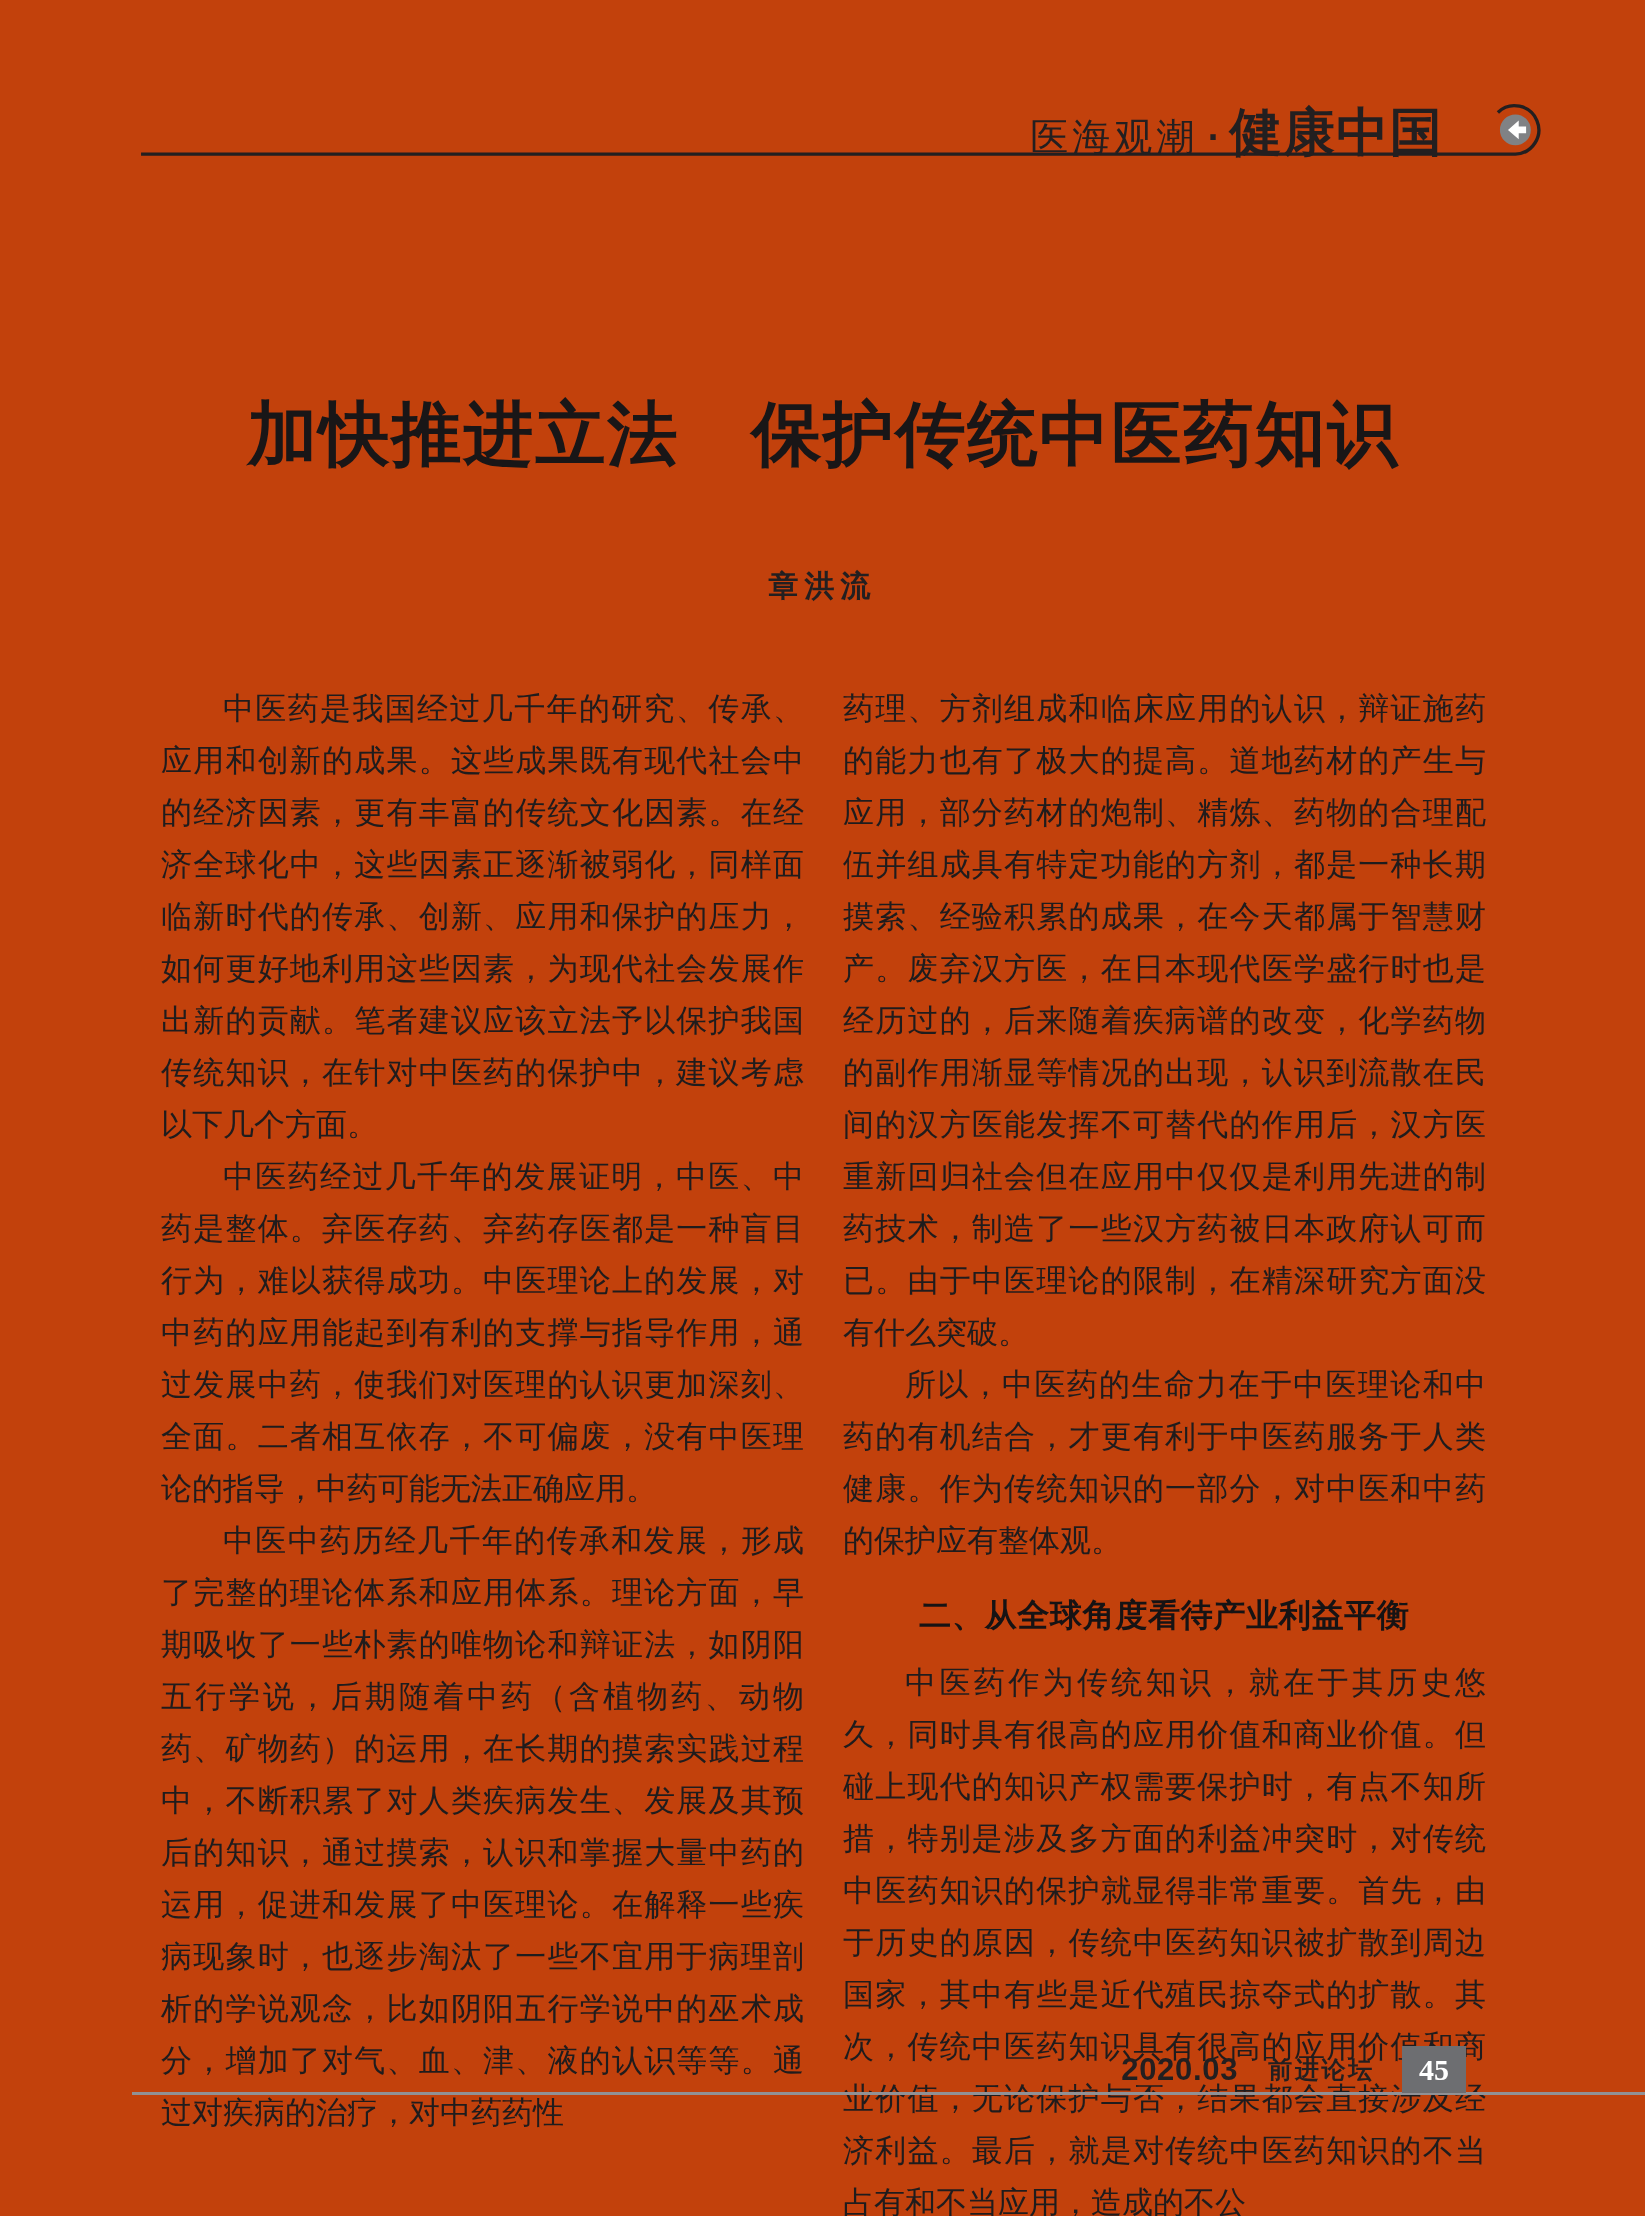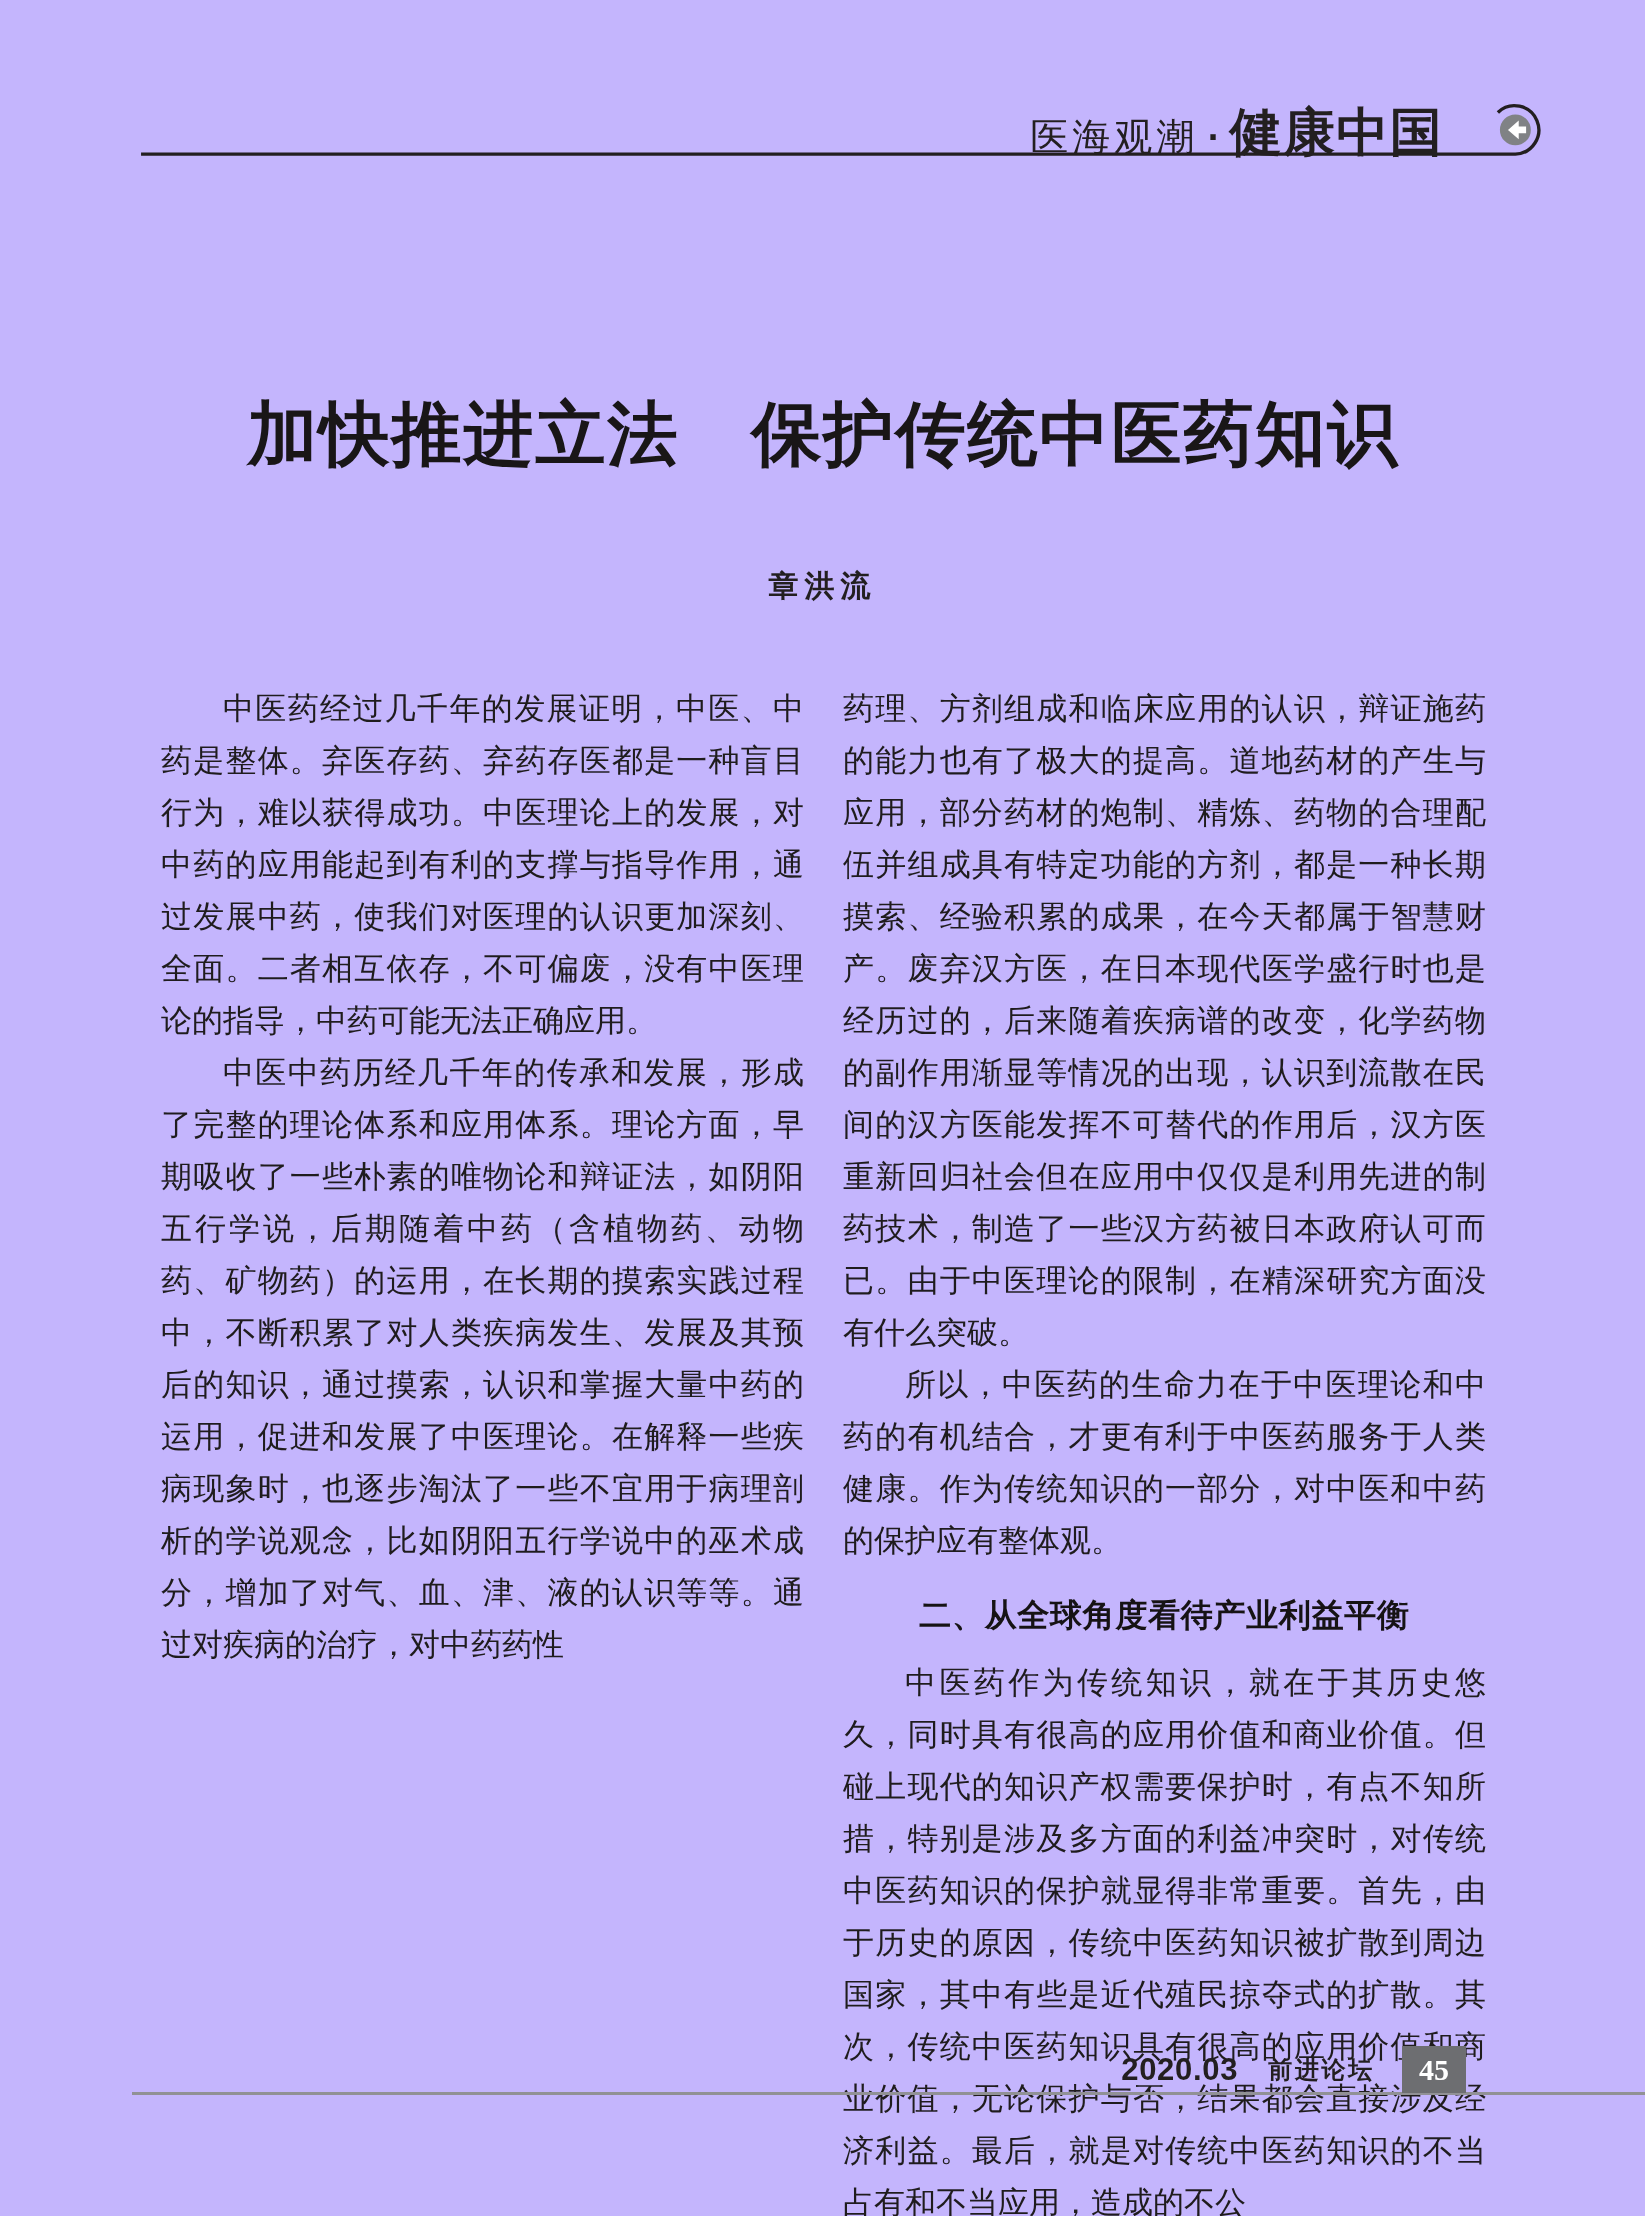--- a/index.html
+++ b/index.html
@@ -1,20 +1,20 @@
 <!DOCTYPE html>
 <html lang="zh" style="font-size:10.7px"><head>
 <meta charset="utf-8">
 <style>
   html,body{margin:0;padding:0;background:#e8e8e8;}
   .page{
     position:relative;
     width:1645px;height:2216px;
     margin:0 auto;
-    background:#c4b5fd;
+    background:#c2410c;
     color:#1f1c1d;
     font-family:"Liberation Serif","DejaVu Serif",serif;
     overflow:hidden;
   }
   
   .header-rule-svg{position:absolute;top:0;left:0;}
   .header-text{
     position:absolute;top:98px;right:202px;
     white-space:nowrap;
     display:flex;align-items:baseline;
@@ -109,20 +109,21 @@
     <span class="header-section">医海观潮</span>
     <span class="header-sep">·</span>
     <span class="header-subsection">健康中国</span>
   </div>
 
   <h1 class="article-title">加快推进立法　保护传统中医药知识</h1>
   <div class="article-author">章洪流</div>
 
   <div class="body-columns">
     <section class="column">
+      <p class="indent">中医药是我国经过几千年的研究、传承、应用和创新的成果。这些成果既有现代社会中的经济因素，更有丰富的传统文化因素。在经济全球化中，这些因素正逐渐被弱化，同样面临新时代的传承、创新、应用和保护的压力，如何更好地利用这些因素，为现代社会发展作出新的贡献。笔者建议应该立法予以保护我国传统知识，在针对中医药的保护中，建议考虑以下几个方面。</p>
       <p class="indent">中医药经过几千年的发展证明，中医、中药是整体。弃医存药、弃药存医都是一种盲目行为，难以获得成功。中医理论上的发展，对中药的应用能起到有利的支撑与指导作用，通过发展中药，使我们对医理的认识更加深刻、全面。二者相互依存，不可偏废，没有中医理论的指导，中药可能无法正确应用。</p>
       <p class="indent">中医中药历经几千年的传承和发展，形成了完整的理论体系和应用体系。理论方面，早期吸收了一些朴素的唯物论和辩证法，如阴阳五行学说，后期随着中药（含植物药、动物药、矿物药）的运用，在长期的摸索实践过程中，不断积累了对人类疾病发生、发展及其预后的知识，通过摸索，认识和掌握大量中药的运用，促进和发展了中医理论。在解释一些疾病现象时，也逐步淘汰了一些不宜用于病理剖析的学说观念，比如阴阳五行学说中的巫术成分，增加了对气、血、津、液的认识等等。通过对疾病的治疗，对中药药性</p>
     </section>
 
     <section class="column">
       <p>药理、方剂组成和临床应用的认识，辩证施药的能力也有了极大的提高。道地药材的产生与应用，部分药材的炮制、精炼、药物的合理配伍并组成具有特定功能的方剂，都是一种长期摸索、经验积累的成果，在今天都属于智慧财产。废弃汉方医，在日本现代医学盛行时也是经历过的，后来随着疾病谱的改变，化学药物的副作用渐显等情况的出现，认识到流散在民间的汉方医能发挥不可替代的作用后，汉方医重新回归社会但在应用中仅仅是利用先进的制药技术，制造了一些汉方药被日本政府认可而已。由于中医理论的限制，在精深研究方面没有什么突破。</p>
       <p class="indent">所以，中医药的生命力在于中医理论和中药的有机结合，才更有利于中医药服务于人类健康。作为传统知识的一部分，对中医和中药的保护应有整体观。</p>
       <h2 class="section-heading">二、从全球角度看待产业利益平衡</h2>
       <p class="indent">中医药作为传统知识，就在于其历史悠久，同时具有很高的应用价值和商业价值。但碰上现代的知识产权需要保护时，有点不知所措，特别是涉及多方面的利益冲突时，对传统中医药知识的保护就显得非常重要。首先，由于历史的原因，传统中医药知识被扩散到周边国家，其中有些是近代殖民掠夺式的扩散。其次，传统中医药知识具有很高的应用价值和商业价值，无论保护与否，结果都会直接涉及经济利益。最后，就是对传统中医药知识的不当占有和不当应用，造成的不公</p>
     </section>

